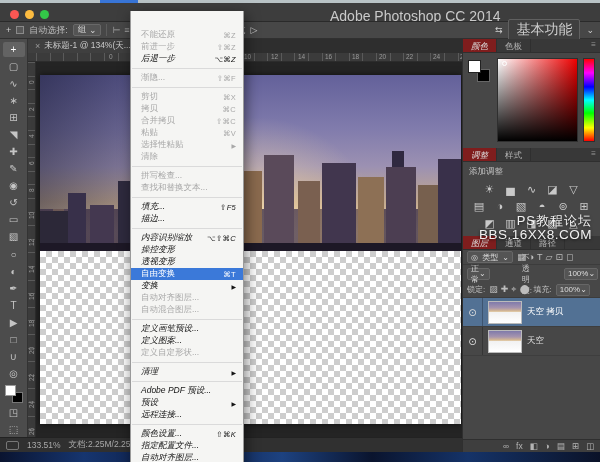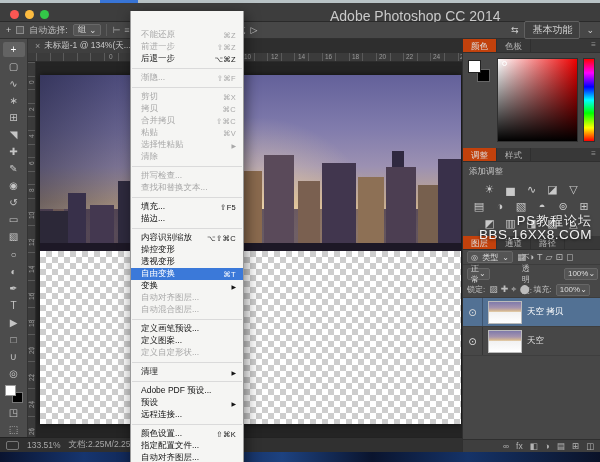--- a/index.html
+++ b/index.html
@@ -20,21 +20,21 @@
   
   .optionsbar{ position:absolute; left:0; top:22px; width:600px; height:17px; background:#474747; border-bottom:1px solid #303030;
                display:flex; align-items:center; gap:5px; padding:0 6px; font-size:9px; color:#bdbdbd; }
   .ob-icon{ font-size:9px; color:#cfcfcf; }
   .ob-check{ width:8px; height:8px; border:1px solid #8a8a8a; background:#585858; }
   .ob-drop{ display:flex; align-items:center; gap:3px; background:#545454; border:1px solid #686868; border-radius:2px;
             padding:0 4px; height:12px; font-size:8.5px; color:#ddd; }
   .ob-sep{ width:1px; height:12px; background:#5c5c5c; }
   .ob-align{ display:flex; gap:4px; font-size:9px; color:#a9a9a9; }
   .ob-right{ margin-left:auto; display:flex; align-items:center; gap:6px; }
-  .ws-btn{ background:#3f3f3f; border:1px solid #606060; border-radius:2px; padding:1px 7px; font-size:10px; color:#cfcfcf; }
+  .ws-btn{ background:#3f3f3f; border:1px solid #606060; border-radius:2px; padding:1px 7px; font-size:14px; color:#cfcfcf; }
 
   
   .toolbar{ position:absolute; left:0; top:39px; width:28px; height:398px; background:#4c4c4c; border-right:1px solid #333;
             display:flex; flex-direction:column; align-items:center; padding-top:3px; gap:2.5px; }
   .tool{ width:22px; height:15px; display:flex; align-items:center; justify-content:center; font-size:10px; color:#c5c5c5; border-radius:2px; }
   .tool.sel{ background:#636363; color:#fff; }
   .tb-swatch{ position:relative; width:18px; height:18px; margin-top:2px; }
   .tb-swatch .fg{ position:absolute; left:0; top:0; width:11px; height:11px; background:#fff; border:1px solid #999; z-index:2;}
   .tb-swatch .bg{ position:absolute; right:0; bottom:0; width:11px; height:11px; background:#000; border:1px solid #777; }
 
@@ -66,21 +66,21 @@
   .checker{ position:absolute; left:0; top:176px; width:421px; height:173px; background-color:#fff;
      background-image:linear-gradient(45deg,#cdcdcd 25%,transparent 25%,transparent 75%,#cdcdcd 75%,#cdcdcd),
                       linear-gradient(45deg,#cdcdcd 25%,transparent 25%,transparent 75%,#cdcdcd 75%,#cdcdcd);
      background-size:12px 12px; background-position:0 0,6px 6px; }
 
   
   .right-panel{ position:absolute; left:462px; top:39px; width:138px; height:413px; background:#474747; border-left:1px solid #2f2f2f;
                 display:flex; flex-direction:column; }
   .ptabs{ display:flex; align-items:stretch; background:#383838; height:14px; border-bottom:1px solid #2f2f2f; font-size:8.5px; color:#b5b5b5; flex:none;}
   .ptab{ padding:2px 8px 0; border-right:1px solid #2f2f2f; }
-  .ptab.act{ background:#c2410c; color:#ddd; }
+  .ptab.act{ background:#7f1d1d; color:#ddd;font-style:italic; }
   .pmenu{ margin-left:auto; padding:1px 4px 0; color:#999; font-size:8px; }
   .color-content{ flex:none; display:flex; gap:5px; padding:5px 5px 6px; }
   .fgbg{ position:relative; width:24px; height:26px; flex:none; }
   .fgbg .fg{ position:absolute; left:0; top:2px; width:13px; height:13px; background:#fff; border:1px solid #222; z-index:2;}
   .fgbg .bg{ position:absolute; left:9px; top:11px; width:13px; height:13px; background:#000; border:1px solid #666; }
   .spectrum{ flex:1; height:84px; border:1px solid #2f2f2f; position:relative;
      background:linear-gradient(to top, #000, rgba(0,0,0,0)), linear-gradient(to right, #fff, #e00); }
   .spectrum .pick{ position:absolute; left:4px; top:2px; width:5px; height:5px; border:1px solid #fff; border-radius:50%; }
   .huebar{ width:12px; height:84px; flex:none; border:1px solid #2f2f2f;
      background:linear-gradient(180deg,#f00 0%,#f0f 17%,#00f 34%,#0ff 50%,#0f0 66%,#ff0 84%,#f00 100%); }
@@ -117,21 +117,21 @@
 
   
   .menu{ position:absolute; left:130px; top:11px; width:114px; z-index:50; background:#f5f5f3;
          border:1px solid #9a9a9a; border-top:none; border-radius:0 0 5px 5px; box-shadow:2px 4px 14px rgba(0,0,0,.5);
          padding-top:18px; }
   .menu-item{ display:flex; align-items:center; height:12px; padding:0 7px 0 10px; font-size:8.5px; }
   .menu-item .lbl{ white-space:nowrap; }
   .menu-item .sc{ margin-left:auto; font-size:7.5px; letter-spacing:.3px; }
   .menu-item .sub{ margin-left:auto; font-size:6px; }
   .menu-item.disabled{ color:#a8a8a8; }
-  .menu-item.normal{ color:#141414; }
+  .menu-item.normal{ color:#141414;font-style:italic; }
   .menu-item.highlighted{ color:#fff; }
   .menu-sep{ height:1px; background:#dadada; margin:3px 1px; }
   .menu-scroll{ height:9px; text-align:center; font-size:6px; color:#444; line-height:9px; }
 
   
   .watermark{ position:absolute; right:8px; top:214px; z-index:60; text-align:right; color:rgba(255,255,255,.93);
               text-shadow:0 1px 3px rgba(0,0,0,.6); line-height:1.1; }
   .watermark .l1{ font-size:13px; letter-spacing:1px; }
   .watermark .l2{ font-size:13.5px; letter-spacing:.5px; }
 </style>

